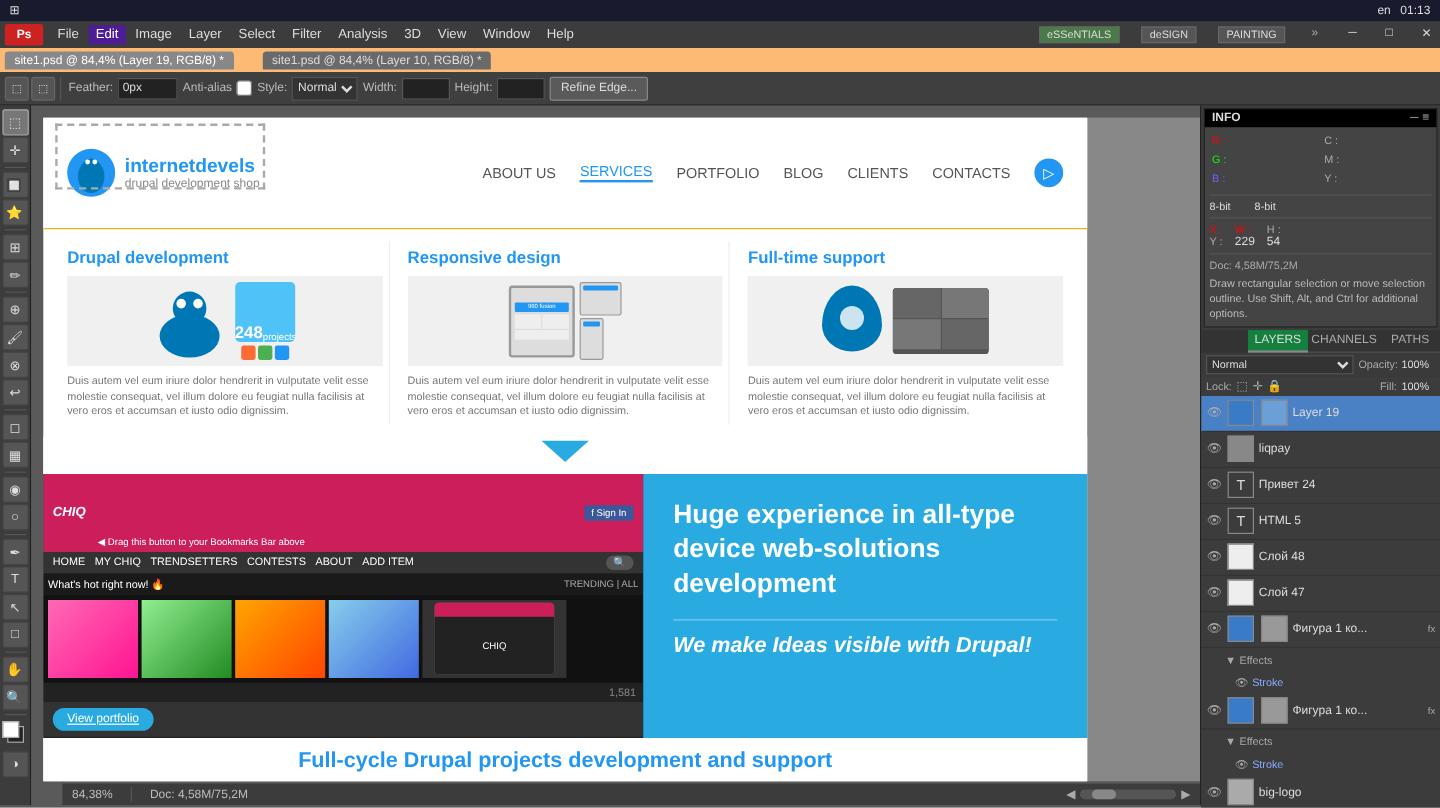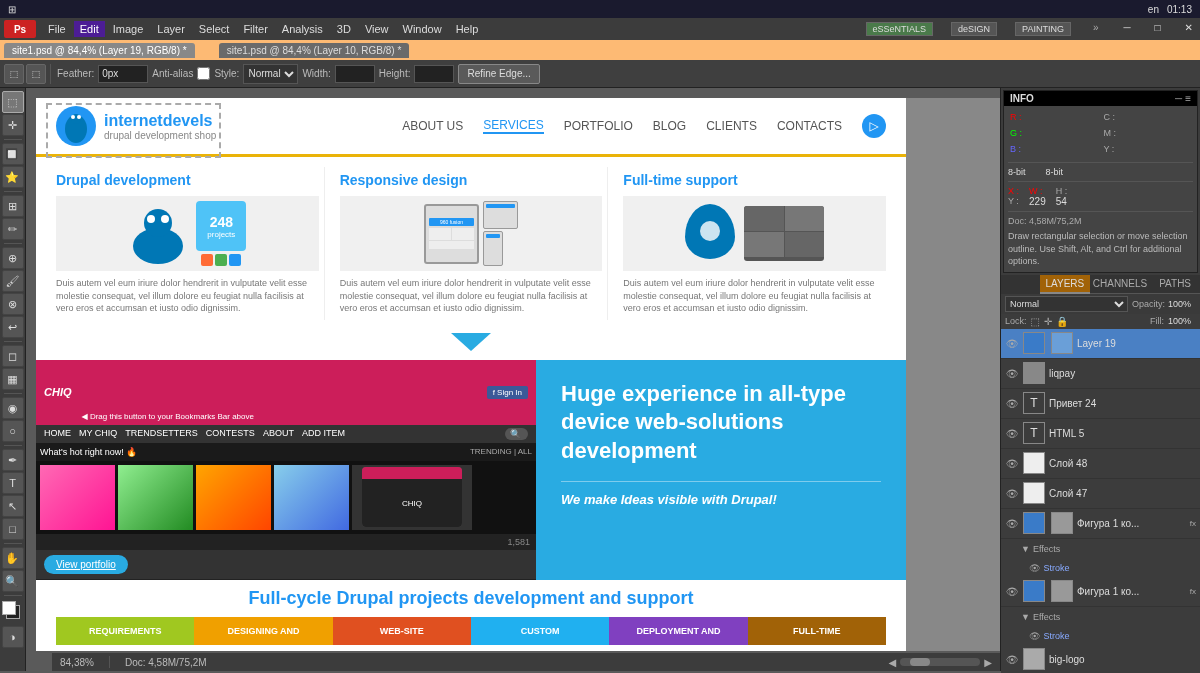--- a/index.html
+++ b/index.html
@@ -156,25 +156,25 @@
 
     
     .website-mockup {
       background: white;
       width: 870px;
       min-height: 540px;
       position: relative;
     }
     .site-header {
       background: white;
-      padding: 8px 20px;
+      padding: 26px 20px;
       display: flex;
       align-items: center;
       justify-content: space-between;
-      border-bottom: 3px solid #eab308;
+      border-bottom: 1px solid #eab308;
     }
     .site-logo {
       display: flex; align-items: center; gap: 8px;
     }
     .logo-icon {
       width: 40px; height: 40px;
       background: #2196F3;
       border-radius: 50%;
       display: flex; align-items: center; justify-content: center;
       color: white; font-size: 18px; font-weight: bold;
@@ -240,21 +240,21 @@
     .img-orange { background: linear-gradient(135deg, #FFA500, #FF4500); }
     .img-blue { background: linear-gradient(135deg, #87CEEB, #4169E1); }
 
     .blue-text-section {
       flex: 1;
       padding: 20px 25px;
     }
     .blue-heading { color: white; font-size: 22px; font-weight: bold; line-height: 1.3; margin-bottom: 15px; }
     .blue-divider { border: none; border-top: 1px solid rgba(255,255,255,0.4); margin: 10px 0; }
     .blue-body { color: rgba(255,255,255,0.85); font-size: 11px; line-height: 1.6; font-style: italic; margin-bottom: 10px; }
-    .blue-tagline { color: white; font-size: 13px; font-style: italic; font-weight: bold; }
+    .blue-tagline { color: white; font-size: 18px; font-style: italic; font-weight: bold; }
 
     
     .site-bottom {
       background: white;
       padding: 8px 20px;
       text-align: center;
     }
     .bottom-title { color: #2196F3; font-size: 18px; font-weight: bold; }
     .progress-bar {
       display: flex;
@@ -333,21 +333,21 @@
       flex: 1; text-align: center;
       padding: 3px;
       font-size: 10px;
       color: #aaa;
       cursor: pointer;
       border-bottom: 1px solid #555;
     }
     .layers-tab.active {
       color: #ddd;
       border-bottom: 2px solid #888;
-      background: #a16207;
+      background: #15803d;
       margin-left: 39px;
     }
     .layers-toolbar {
       display: flex; align-items: center; padding: 2px 4px; gap: 4px; background: #3a3a3a;
     }
     .layers-select {
       background: #333; border: 1px solid #555; color: #ddd; font-size: 9px; height: 16px; flex: 1;
     }
     .layers-opacity { display: flex; align-items: flex-start; gap: 3px; }
     .layers-opacity-label { color: #aaa; font-size: 9px; }
@@ -519,21 +519,21 @@
               <div style="display:flex;align-items:center;gap:8px;">
                 <div style="position:relative;width:60px;height:65px;">
                   <svg width="60" height="65" viewBox="0 0 60 65">
                     <ellipse cx="30" cy="45" rx="25" ry="18" fill="#0077b5"></ellipse>
                     <circle cx="30" cy="22" rx="14" r="14" fill="#0077b5"></circle>
                     <circle cx="23" cy="18" r="4" fill="white"></circle>
                     <circle cx="37" cy="18" r="4" fill="white"></circle>
                   </svg>
                 </div>
                 <div style="display:flex;flex-direction:column;align-items:center;">
-                  <div style="width:50px;height:50px;background:#4fc3f7;border-radius:4px;display:flex;align-items:center;justify-content:center;flex-direction:column;">
+                  <div style="width:50px;height:50px;background:#4fc3f7;border-radius:4px;display:flex;align-items:flex-end;justify-content:center;flex-direction:row;">
                     <span style="color:white;font-size:14px;font-weight:bold;">248</span>
                     <span style="color:white;font-size:8px;">projects</span>
                   </div>
                   <div style="display:flex;gap:2px;margin-top:3px;">
                     <div style="width:12px;height:12px;background:#ff6b35;border-radius:2px;"></div>
                     <div style="width:12px;height:12px;background:#4caf50;border-radius:2px;"></div>
                     <div style="width:12px;height:12px;background:#2196F3;border-radius:2px;"></div>
                   </div>
                 </div>
               </div>

